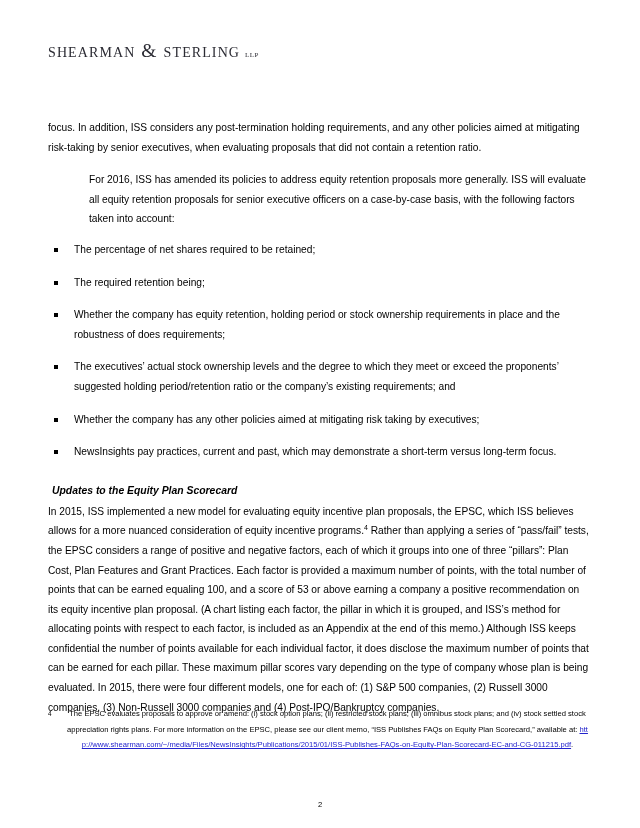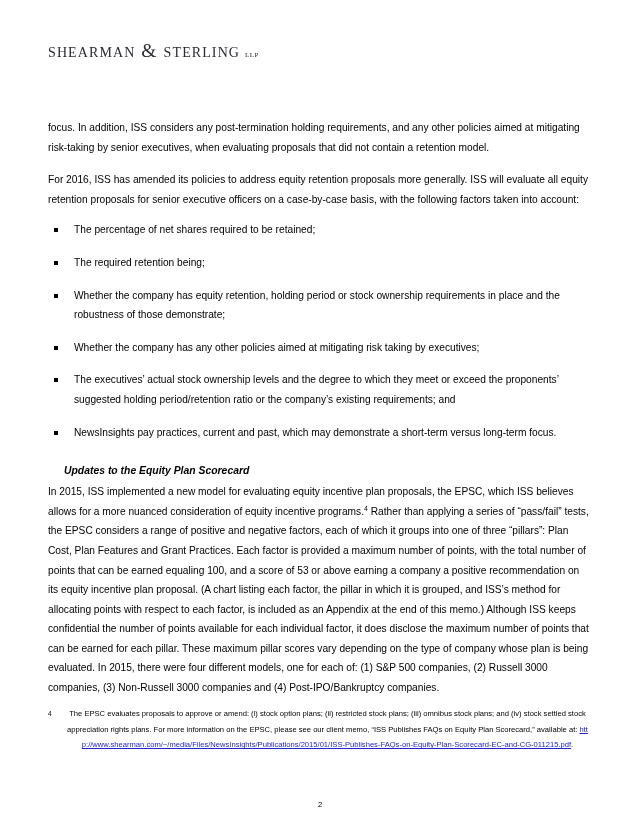--- a/index.html
+++ b/index.html
@@ -57,21 +57,21 @@
     top: 118px;
     width: 544px;
   }
   p.body-para {
     margin: 0 0 13px 0;
     font-size: 10.2px;
     line-height: 19.6px;
     text-align: left;
     color: #000;
   }
-  p.body-para.tight { margin-bottom: 11px; }
+  p.body-para.tight { margin-bottom: 11px; margin-left: 41px; }
 
   .bullet-list {
     margin: 2px 0 20px 0;
     padding: 0;
     list-style: none;
   }
   .bullet-list li {
     position: relative;
     margin: 0 0 13px 0;
     padding-left: 26px;
@@ -81,21 +81,21 @@
   .bullet-list li .sq {
     position: absolute;
     left: 6px;
     top: 8px;
     width: 4px;
     height: 4px;
     background: #000;
   }
 
   h2.section-heading {
-    margin: 14px 0 3px 16px;
+    margin: 14px 0 3px 4px;
     font-size: 10.4px;
     line-height: 17px;
     font-weight: bold;
     font-style: italic;
     color: #000;
   }
 
   sup.fn-ref {
     font-size: 7px;
     vertical-align: super;
@@ -146,30 +146,30 @@
 
 <div class="page">
 
   <div class="letterhead">
     <span class="logo-main">Shearman &amp; Sterling</span>
       <span class="logo-suffix">LLP</span>
   </div>
 
   <div class="content">
 
-    <p class="body-para">focus. In addition, ISS considers any post-termination holding requirements, and any other policies aimed at mitigating risk-taking by senior executives, when evaluating proposals that did not contain a retention model.</p>
+    <p class="body-para">focus. In addition, ISS considers any post-termination holding requirements, and any other policies aimed at mitigating risk-taking by senior executives, when evaluating proposals that did not contain a retention ratio.</p>
 
     <p class="body-para tight">For 2016, ISS has amended its policies to address equity retention proposals more generally. ISS will evaluate all equity retention proposals for senior executive officers on a case-by-case basis, with the following factors taken into account:</p>
 
     <ul class="bullet-list">
       <li><span class="sq"></span><span>The percentage of net shares required to be retained;</span></li>
       <li><span class="sq"></span><span>The required retention being;</span></li>
-      <li><span class="sq"></span><span>Whether the company has equity retention, holding period or stock ownership requirements in place and the robustness of those demonstrate;</span></li>
+      <li><span class="sq"></span><span>Whether the company has equity retention, holding period or stock ownership requirements in place and the robustness of does requirements;</span></li>
+      <li><span class="sq"></span><span>The executives’ actual stock ownership levels and the degree to which they meet or exceed the proponents’ suggested holding period/retention ratio or the company’s existing requirements; and</span></li>
       <li><span class="sq"></span><span>Whether the company has any other policies aimed at mitigating risk taking by executives;</span></li>
-      <li><span class="sq"></span><span>The executives’ actual stock ownership levels and the degree to which they meet or exceed the proponents’ suggested holding period/retention ratio or the company’s existing requirements; and</span></li>
       <li><span class="sq"></span><span>NewsInsights pay practices, current and past, which may demonstrate a short-term versus long-term focus.</span></li>
     </ul>
 
     <h2 class="section-heading">Updates to the Equity Plan Scorecard</h2>
 
     <p class="body-para"><span>In 2015, ISS implemented a new model for evaluating equity incentive plan proposals, the EPSC, which ISS believes allows for a more nuanced consideration of equity incentive programs.</span><sup class="fn-ref">4</sup><span> Rather than applying a series of “pass/fail” tests, the EPSC considers a range of positive and negative factors, each of which it groups into one of three “pillars”: Plan Cost, Plan Features and Grant Practices. Each factor is provided a maximum number of points, with the total number of points that can be earned equaling 100, and a score of 53 or above earning a company a positive recommendation on its equity incentive plan proposal. (A chart listing each factor, the pillar in which it is grouped, and ISS’s method for allocating points with respect to each factor, is included as an Appendix at the end of this memo.) Although ISS keeps confidential the number of points available for each individual factor, it does disclose the maximum number of points that can be earned for each pillar. These maximum pillar scores vary depending on the type of company whose plan is being evaluated. In 2015, there were four different models, one for each of: (1) S&amp;P 500 companies, (2) Russell 3000 companies, (3) Non-Russell 3000 companies and (4) Post-IPO/Bankruptcy companies.</span></p>
 
   </div>
 
   <div class="footnotes">

